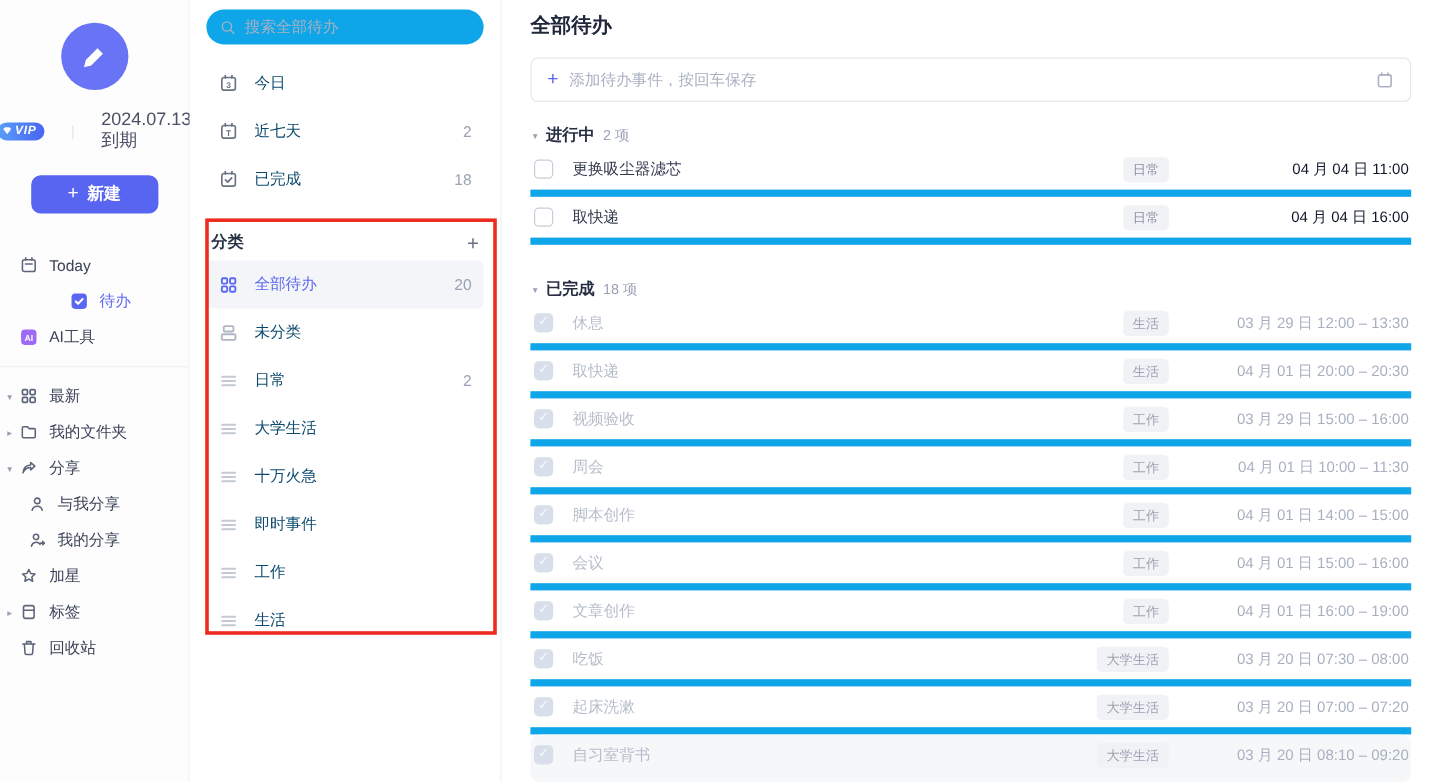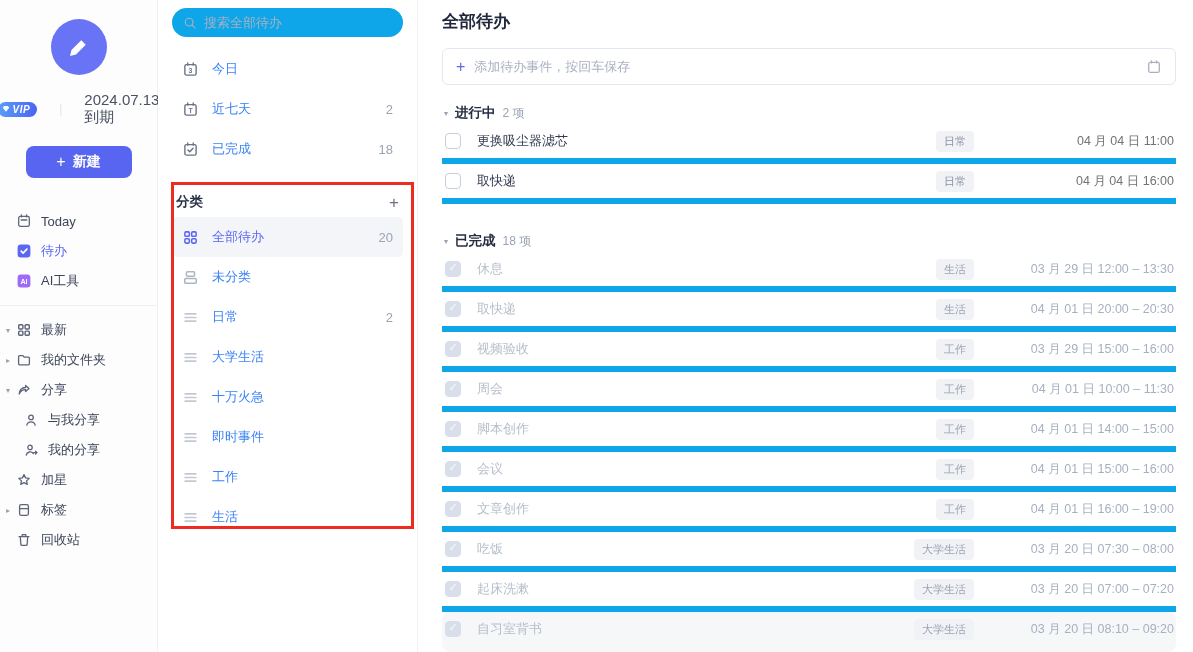--- a/index.html
+++ b/index.html
@@ -21,34 +21,34 @@
   .vip-sep { color:#e2e5ec; font-size:12px; }
   .vip-date { font-size:15px; color:#4a5164; }
   .new-btn { margin:19px auto 0; width:106px; height:32px; background:#5865f1; color:#fff; border:none; border-radius:8px; font-size:14px; font-weight:bold; display:flex; align-items:center; justify-content:center; gap:7px; cursor:pointer; font-family:inherit; }
   .new-btn .plus { font-weight:normal; font-size:16px; line-height:1; }
   .nav { margin-top:28px; }
   .nav-item { height:30px; display:flex; align-items:center; padding-right:6px; font-size:13px; color:#3c4458; cursor:pointer; }
   .nav-item .arrow { width:16px; text-align:center; font-size:8px; color:#99a1b3; flex:none; }
   .nav-item .nav-icon { width:16px; height:16px; margin-right:9px; color:#5d6579; flex:none; display:flex; }
   .nav-item .nav-icon svg { width:16px; height:16px; }
   .nav-item.child { padding-left:7px; }
-  .nav-item.active { color:#5b67f1; }
+  .nav-item.active { color:#5b67f1;justify-content:center; }
   .nav-divider { height:1px; background:#eef0f4; margin:9px 0; }
 
   
   .panel { width:260px; min-width:260px; border-right:1px solid #eff1f5; background:#fff; position:relative; padding:8px 14px 0; }
   .search { height:29px; background:#0ea5e9; border-radius:15px; display:flex; align-items:center; padding:0 11px; gap:7px; color:#a9b1c1; }
   .search svg { width:14px; height:14px; flex:none; }
   .search input { border:none; outline:none; background:transparent; width:100%; font-size:13px; font-family:inherit; color:#333b4f; }
   .search input::placeholder { color:#a9b1c1; }
   .smart-list { margin-top:12px; }
   .p-row { height:40px; display:flex; align-items:center; padding:0 10px 0 10px; cursor:pointer; border-radius:5px; }
   .p-row .p-icon { width:17px; height:17px; margin-right:13px; color:#6a7286; flex:none; display:flex; }
   .p-row .p-icon svg { width:17px; height:17px; }
-  .p-row .p-label { font-size:13px; color:#3b82f6; }
+  .p-row .p-label { font-size:13px; color:#0c4a6e; }
   .p-row .p-count { margin-left:auto; font-size:13px; color:#9aa3b5; }
   .cat-header { margin-top:18px; height:30px; display:flex; align-items:center; padding:0 4px; }
   .cat-title { font-size:13.5px; font-weight:bold; color:#2a3346; }
   .cat-add { margin-left:auto; color:#6a7286; font-size:17px; line-height:1; cursor:pointer; }
   .cat-list .p-row { height:40px; }
   .cat-list .p-row.active { background:#f4f5f9; }
   .cat-list .p-row.active .p-label { color:#5b67f1; }
   .cat-list .p-row.active .p-icon { color:#5b67f1; }
   .cat-list .icon-muted { color:#aeb5c4; }
   .cat-list .icon-light { color:#c3c9d4; }
@@ -68,21 +68,21 @@
   .section.done-section { margin-top:26px; }
   .section-head { display:flex; align-items:center; gap:7px; height:22px; padding-left:2px; cursor:pointer; }
   .tri { font-size:8px; color:#9aa2b4; }
   .sec-title { font-size:13.5px; font-weight:bold; color:#262e42; }
   .sec-count { font-size:12px; color:#9aa3b5; }
 
   .task-row { height:40px; display:flex; align-items:center; border-bottom:6px solid #0ea5e9; padding:0 2px 0 3px; }
   .checkbox { width:16px; height:16px; border:1.5px solid #c7cedb; border-radius:4px; flex:none; cursor:pointer; background:#fff; position:relative; }
   .task-name { margin-left:16px; font-size:13px; color:#333b4f; }
   .task-tag { margin-left:auto; background:#f1f2f5; color:#8a92a6; font-size:11px; padding:3px 8px; border-radius:4px; flex:none; }
-  .task-time { width:200px; text-align:right; font-size:12.5px; color:#737373; flex:none; }
+  .task-time { width:200px; text-align:right; font-size:12.5px; color:#0f172a; flex:none; }
 
   .done-section .checkbox { background:#d9dfea; border-color:#d9dfea; }
   .done-section .checkbox::after { content:"✓"; position:absolute; left:2.5px; top:-1px; font-size:11px; color:#f6f8fb; }
   .done-section .task-name { color:#b7becb; }
   .done-section .task-tag { color:#9ca4b4; }
   .done-section .task-time { color:#a8b0c0; }
   .task-row.highlighted { background:#f6f7f9; border-radius:8px; border-bottom-color:transparent; }
 </style>
 </head>
 <body>

